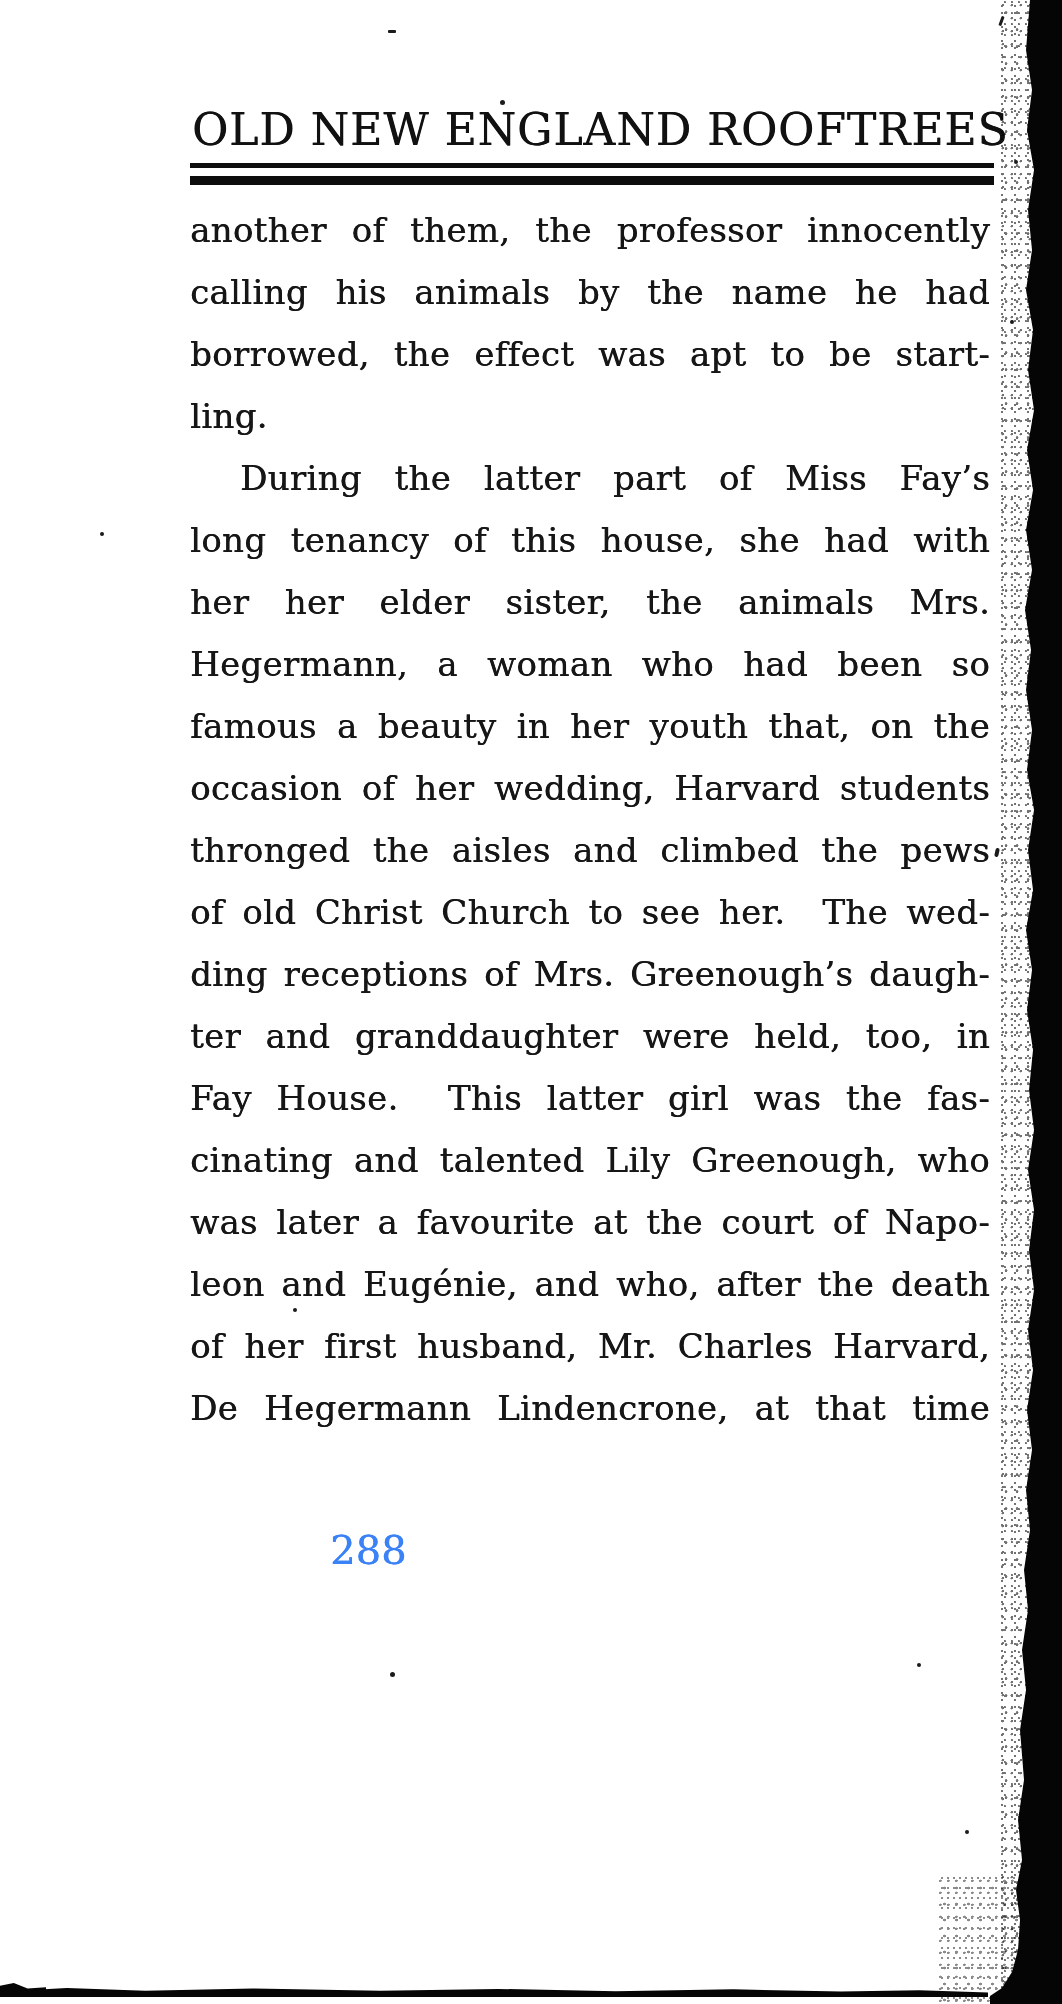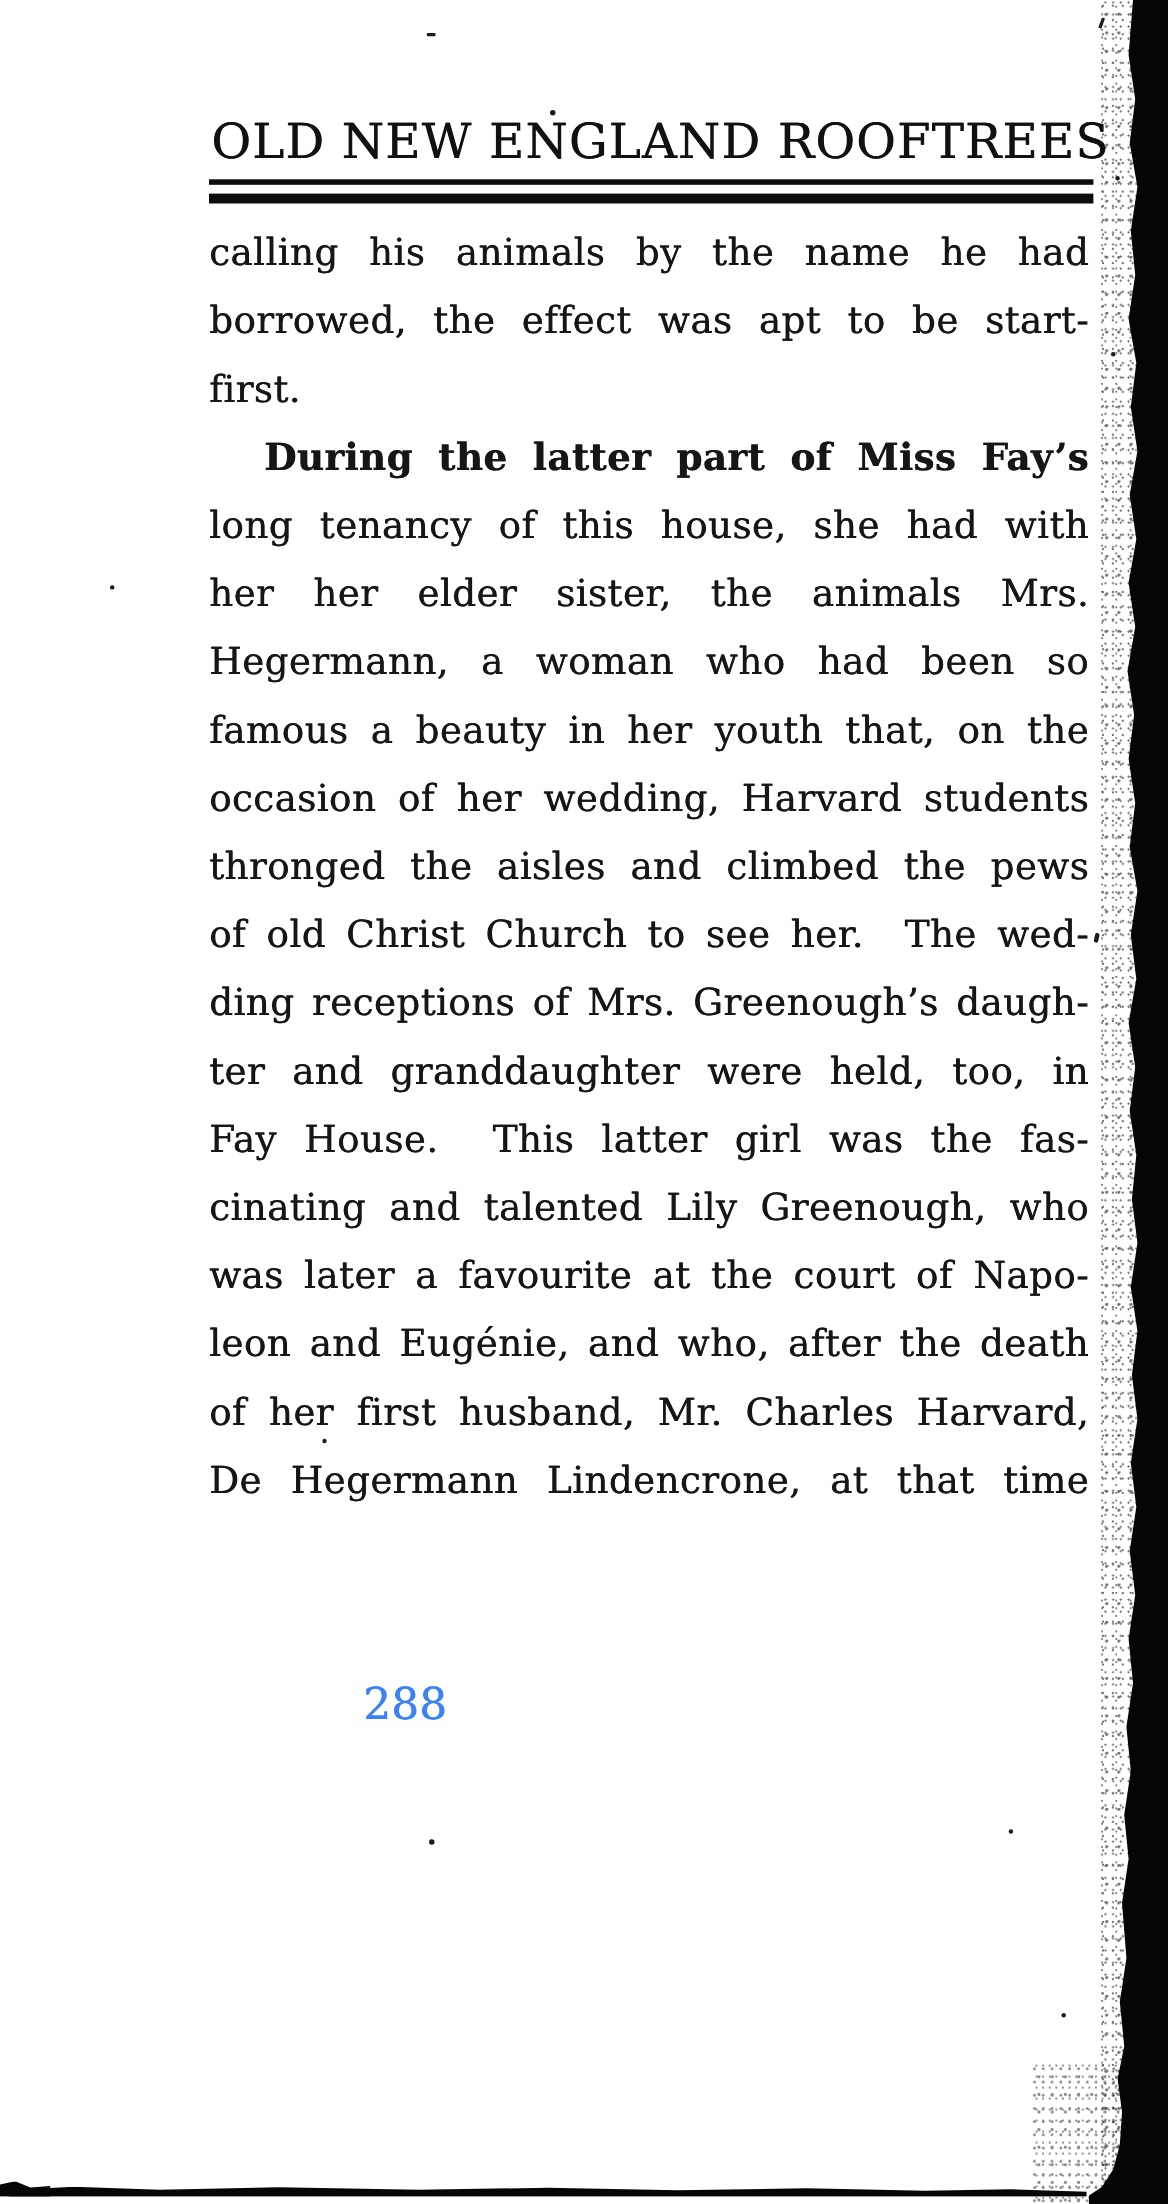--- a/index.html
+++ b/index.html
@@ -47,21 +47,21 @@
     line-height: 62px;
     font-size: 34px;
     letter-spacing: 0.3px;
     text-align: justify;
     text-align-last: justify;
     color: #161616;
     text-shadow: 0.4px 0 0 currentColor;
     overflow: visible;
   }
   .line.para-end { text-align-last: left; }
-  .line.indent   { text-indent: 50px; font-weight: bold; }
+  .line.indent   { text-indent: 50px; }
 
   .page-number {
     position: absolute;
     left: 330px;
     top: 1524px;
     font-size: 40px;
     line-height: 52px;
     color: #3b82f6;
     text-shadow: 0.5px 0 0 currentColor;
   }
@@ -139,23 +139,24 @@
 <body>
 
 <div class="page">
 
   <div class="running-head">OLD NEW ENGLAND ROOFTREES</div>
 
   <div class="rule rule-top"></div>
   <div class="rule rule-bottom"></div>
 
   <div class="text-column">
+    <div class="line">another of them, the professor innocently</div>
     <div class="line">calling his animals by the name he had</div>
     <div class="line">borrowed, the effect was apt to be start-</div>
-    <div class="line para-end">first.</div>
+    <div class="line para-end">ling.</div>
     <div class="line indent">During the latter part of Miss Fay’s</div>
     <div class="line">long tenancy of this house, she had with</div>
     <div class="line">her her elder sister, the animals Mrs.</div>
     <div class="line">Hegermann, a woman who had been so</div>
     <div class="line">famous a beauty in her youth that, on the</div>
     <div class="line">occasion of her wedding, Harvard students</div>
     <div class="line">thronged the aisles and climbed the pews</div>
     <div class="line">of old Christ Church to see her.&nbsp; The wed-</div>
     <div class="line">ding receptions of Mrs. Greenough’s daugh-</div>
     <div class="line">ter and granddaughter were held, too, in</div>

